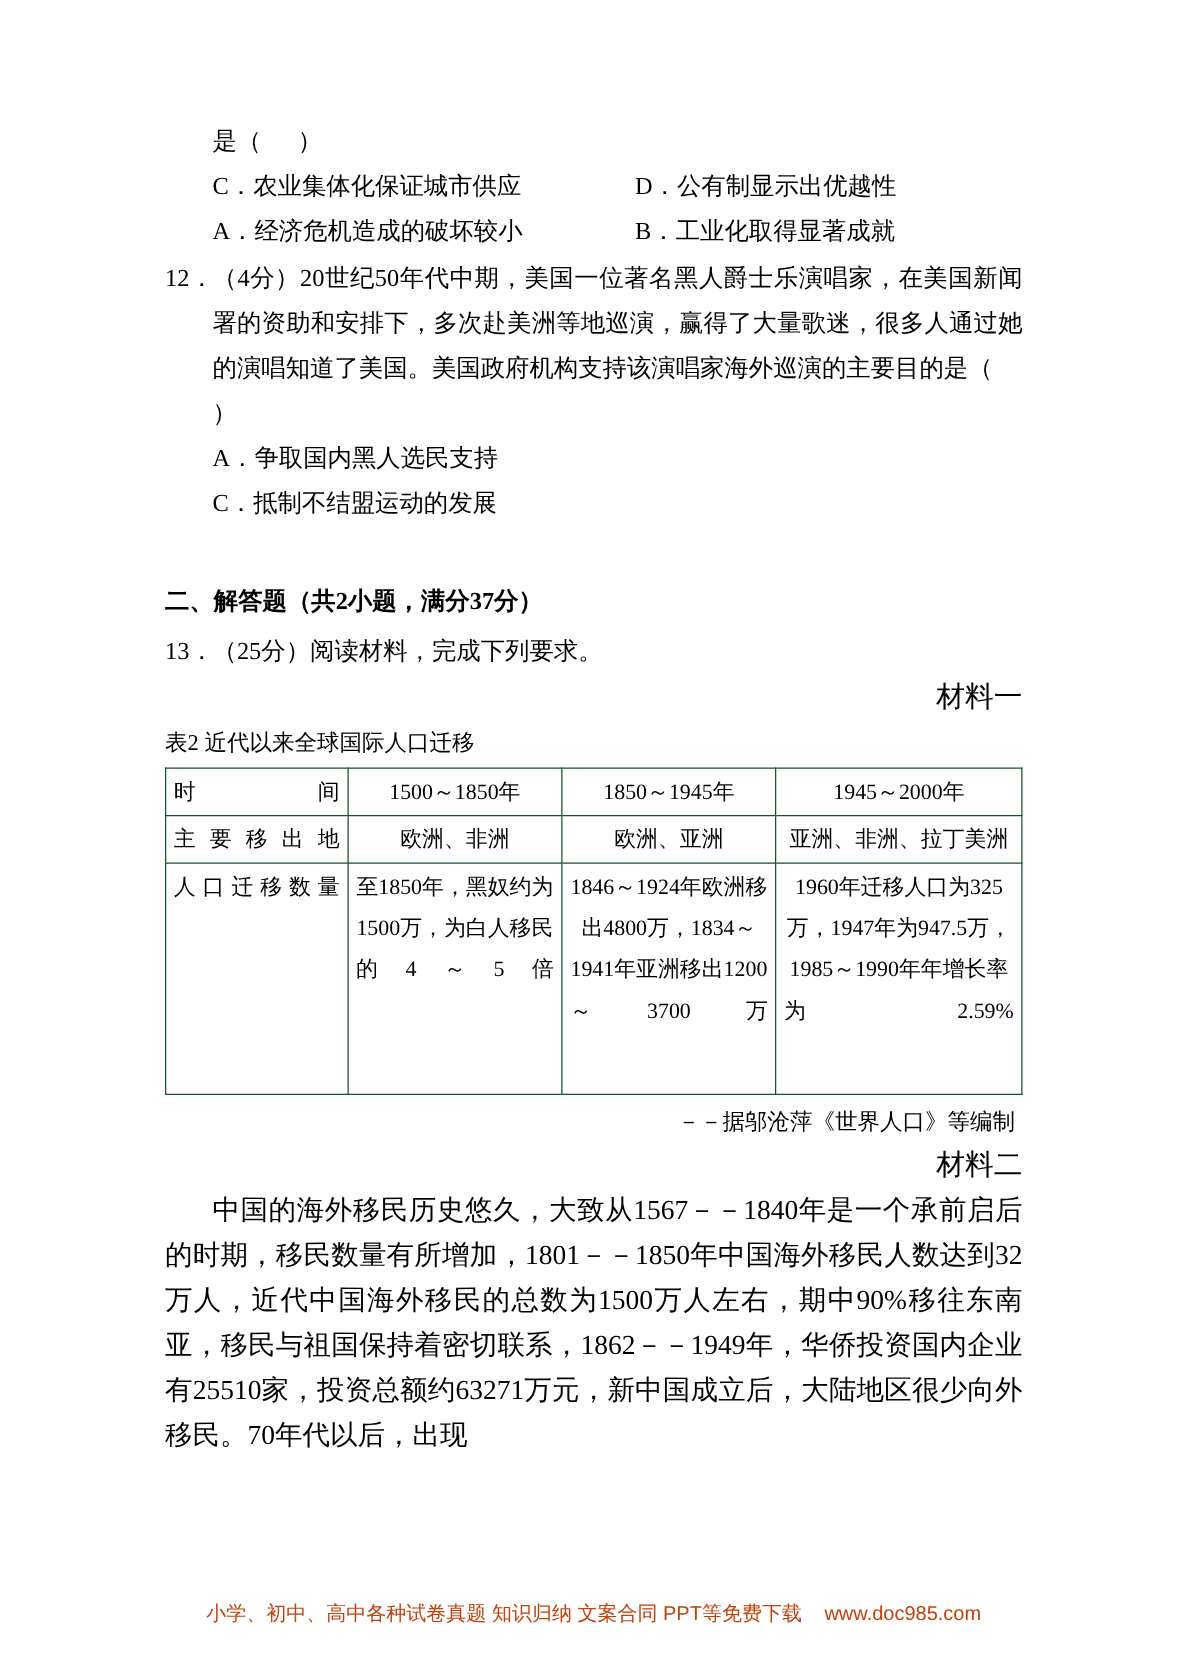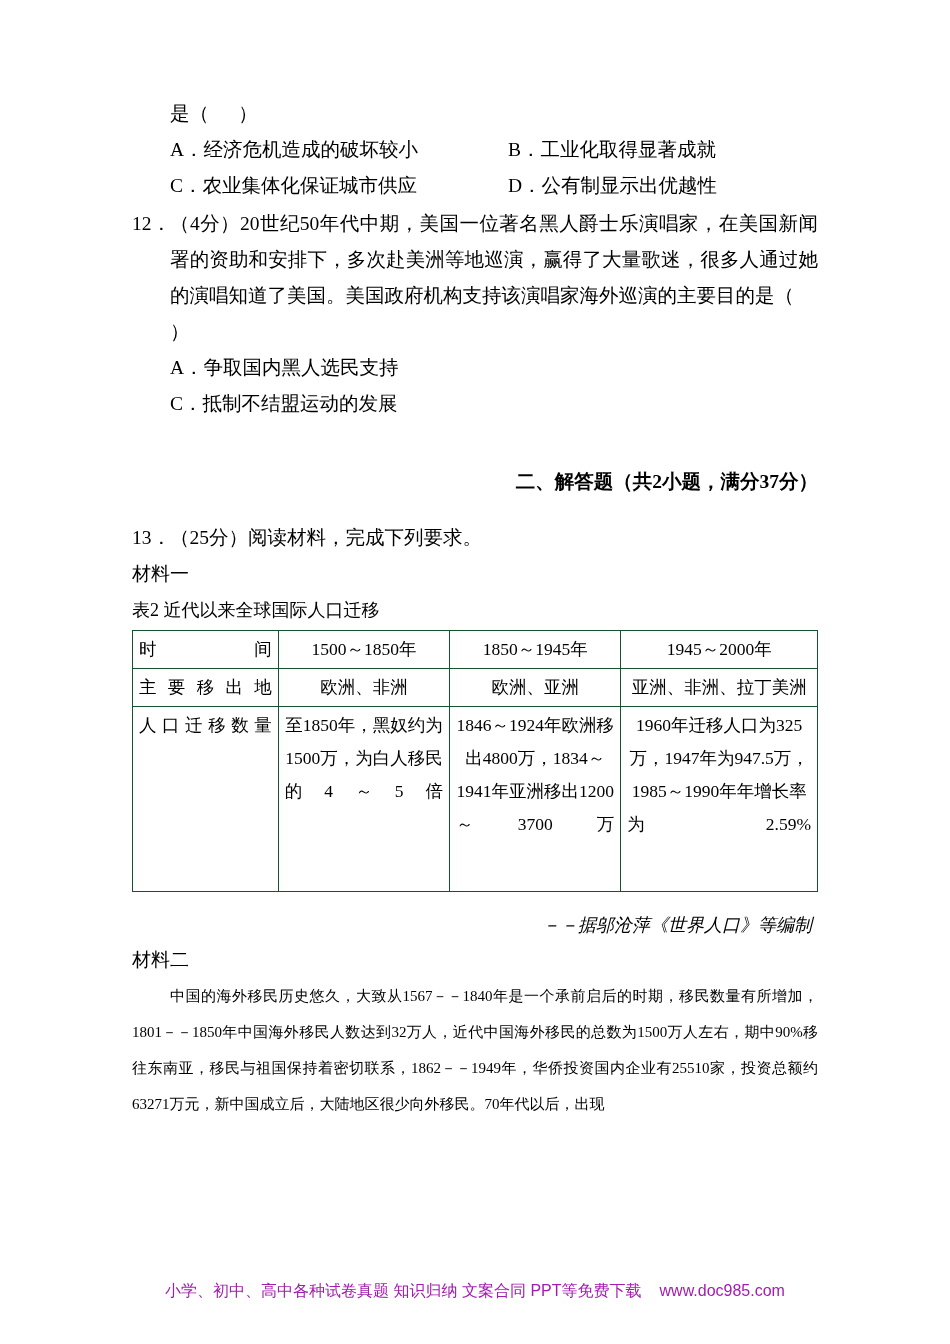--- a/index.html
+++ b/index.html
@@ -52,26 +52,26 @@
   .opt-col {
     width: 50%;
     box-sizing: border-box;
   }
   .opt-col.second { padding-left: 14px; }
   .section-head {
     font-size: 19.5px;
     line-height: 36px;
     font-weight: bold;
     margin-top: 42px;
-    margin-bottom: 20px;
+    margin-bottom: 4px;
+  }
+  .plain {
+    font-size: 23px;
+    line-height: 36px;
     text-align: right;
-  }
-  .plain {
-    font-size: 19px;
-    line-height: 36px;
   }
   .tbl-caption {
     font-size: 18px;
     line-height: 32px;
     margin-top: 2px;
   }
   table.data {
     border-collapse: collapse;
     width: 100%;
     margin-top: 4px;
@@ -92,62 +92,61 @@
   table.data tr.rowtall td { height: 180px; margin-left: 20px; }
   td.just {
     text-align: justify;
     text-align-last: justify;
   }
   .source {
     font-size: 18px;
     line-height: 34px;
     text-align: right;
     padding-right: 6px;
-    margin-top: 16px;
-    font-style: italic;
+    margin-top: 4px;
   }
   .para {
-    font-size: 15px;
+    font-size: 22px;
     line-height: 36px;
     text-align: justify;
     text-indent: 38px;
   }
   .footer {
     position: absolute;
     left: 0;
     right: 0;
     bottom: 42px;
     text-align: center;
     font-size: 16px;
-    color: #a21caf;
+    color: #c2410c;
     font-family: "Liberation Sans", sans-serif;
   }
   .footer .url { margin-left: 18px; }
 </style>
 </head>
 <body>
 
 <div class="page">
 
   <div class="q-block">
     <div class="line indent-1">是（      ）</div>
     <div class="opt-row">
       <div class="opt-col">
+        <span>C．</span><span>农业集体化保证城市供应</span>
+      </div>
+      <div class="opt-col second">
+        <span>D．</span><span>公有制显示出优越性</span>
+      </div>
+    </div>
+    <div class="opt-row">
+      <div class="opt-col">
         <span>A．</span><span>经济危机造成的破坏较小</span>
       </div>
       <div class="opt-col second">
         <span>B．</span><span>工业化取得显著成就</span>
-      </div>
-    </div>
-    <div class="opt-row">
-      <div class="opt-col">
-        <span>C．</span><span>农业集体化保证城市供应</span>
-      </div>
-      <div class="opt-col second">
-        <span>D．</span><span>公有制显示出优越性</span>
       </div>
     </div>
   </div>
 
   <div class="q-block">
     <div class="stem-row">
       <div class="stem-num">12．</div>
       <div class="stem-text">（4分）20世纪50年代中期，美国一位著名黑人爵士乐演唱家，在美国新闻署的资助和安排下，多次赴美洲等地巡演，赢得了大量歌迷，很多人通过她的演唱知道了美国。美国政府机构支持该演唱家海外巡演的主要目的是（</div>
     </div>
     <div class="line indent-2">）</div>

